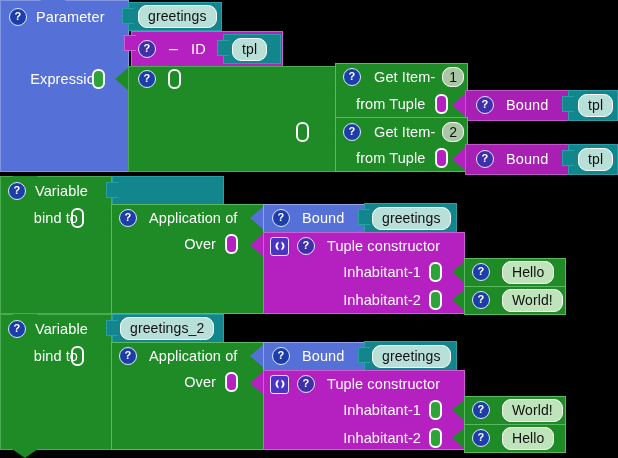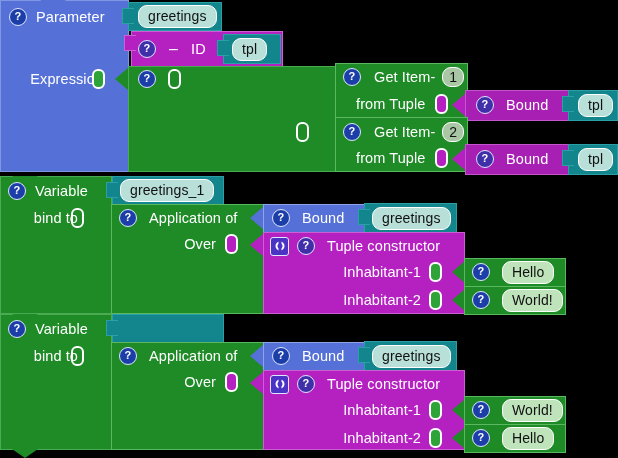--- a/index.html
+++ b/index.html
@@ -170,23 +170,20 @@
 
   <div class="blk green" style="left:0;top:176px;width:112px;height:138px;"></div>
   <div class="notch green" style="left:12px;top:176px;"></div>
 
   <div class="row" style="left:8px;top:178px;">
     <span class="q" title="question-mark-icon">?</span>
     <span class="lbl" style="margin-left:9px;">Variable</span>
   </div>
   <div class="blk teal" style="left:112px;top:176px;width:112px;height:29px;"></div>
   <div class="blk teal" style="left:106px;top:182px;width:12px;height:16px;border-right:none;"></div>
-  <div class="row" style="left:120px;top:177px;">
-    <span class="chip lt">greetings_1</span>
-  </div>
 
   <div class="row r" style="left:0;top:205px;width:78px;">
     <span class="lbl">bind to</span>
   </div>
   <div class="row" style="left:71px;top:205px;">
     <span class="sock empty"></span>
   </div>
 
   <div class="blk green2" style="left:111px;top:204px;width:153px;height:110px;"></div>
   <div class="plug g" style="left:98px;top:207px;"></div>
@@ -244,20 +241,23 @@
   <div class="blk green" style="left:0;top:314px;width:112px;height:136px;"></div>
   <div class="notch green" style="left:12px;top:314px;"></div>
   <div class="notch green" style="left:12px;top:449px;"></div>
 
   <div class="row" style="left:8px;top:316px;">
     <span class="q" title="question-mark-icon">?</span>
     <span class="lbl" style="margin-left:9px;">Variable</span>
   </div>
   <div class="blk teal" style="left:112px;top:314px;width:112px;height:29px;"></div>
   <div class="blk teal" style="left:106px;top:320px;width:12px;height:16px;border-right:none;"></div>
+  <div class="row" style="left:120px;top:315px;">
+    <span class="chip lt">greetings_2</span>
+  </div>
 
   <div class="row r" style="left:0;top:343px;width:78px;">
     <span class="lbl">bind to</span>
   </div>
   <div class="row" style="left:71px;top:343px;">
     <span class="sock empty"></span>
   </div>
 
   <div class="blk green2" style="left:111px;top:342px;width:153px;height:108px;"></div>
   <div class="plug g" style="left:98px;top:345px;"></div>

